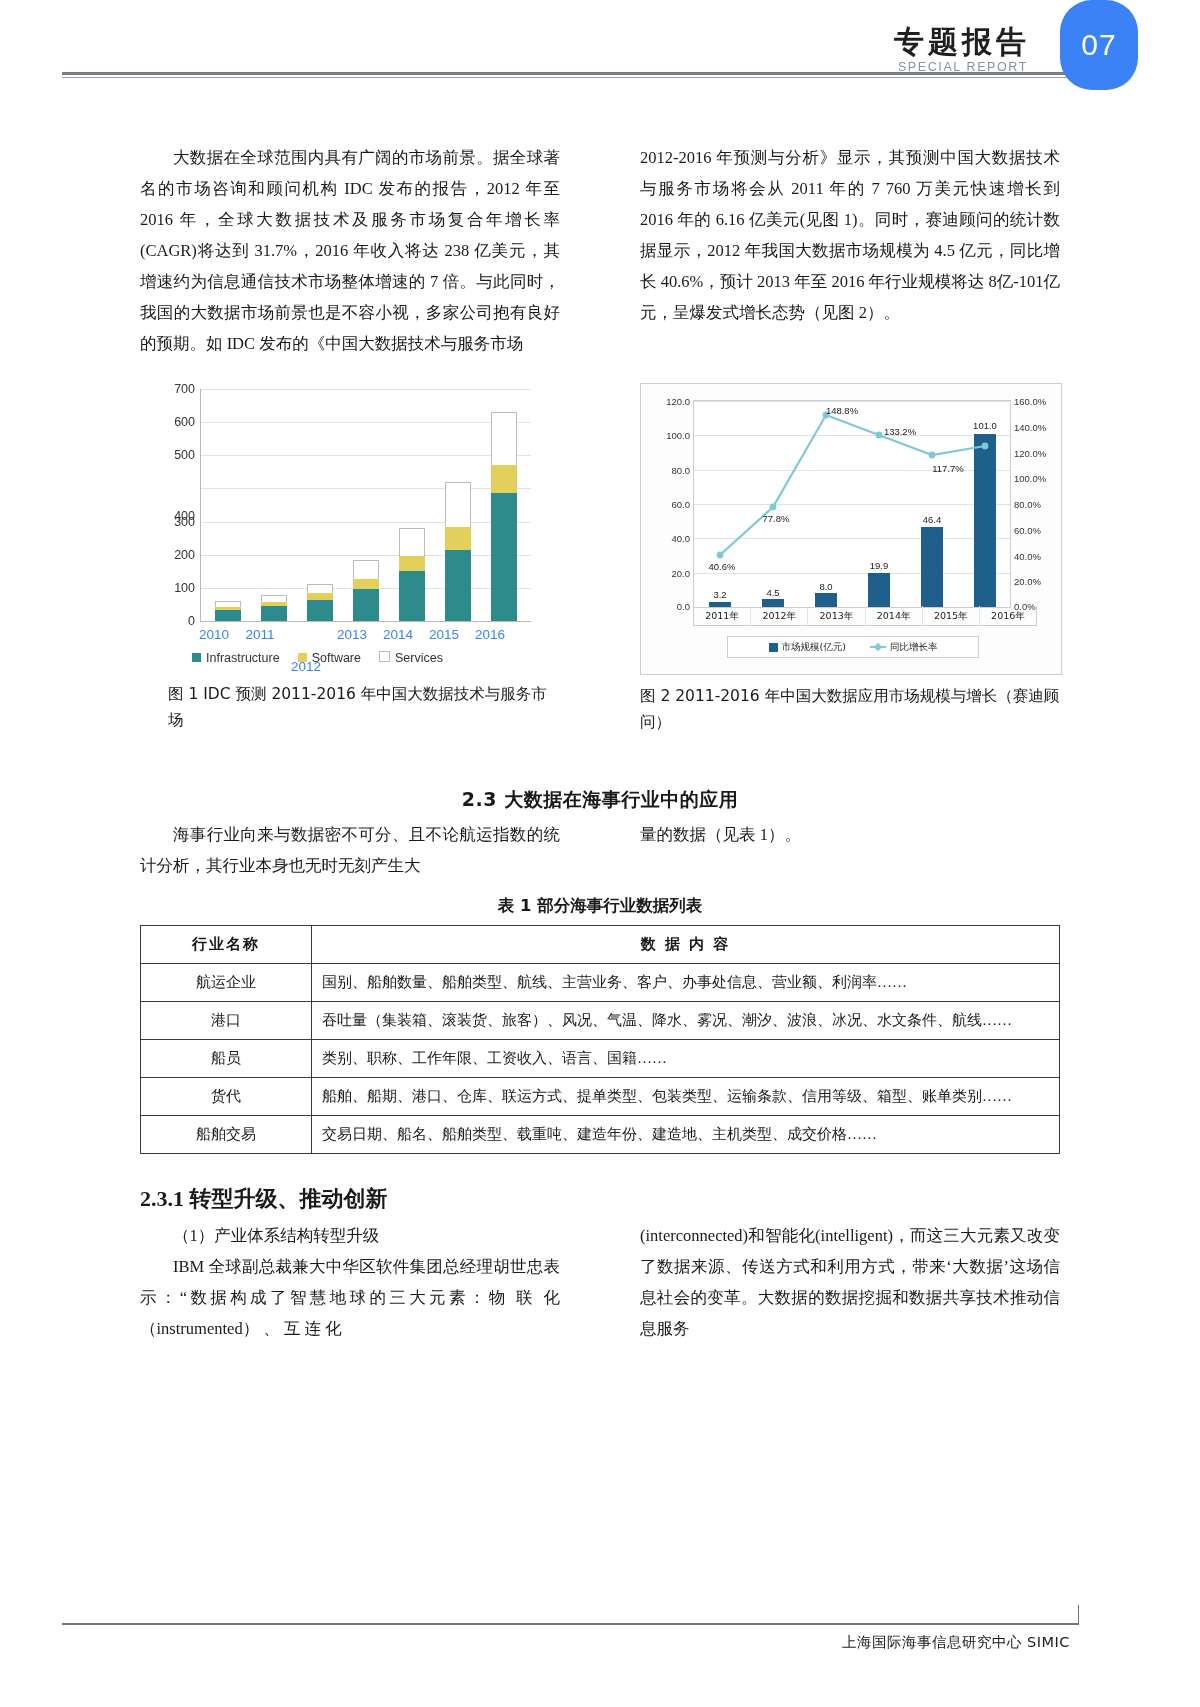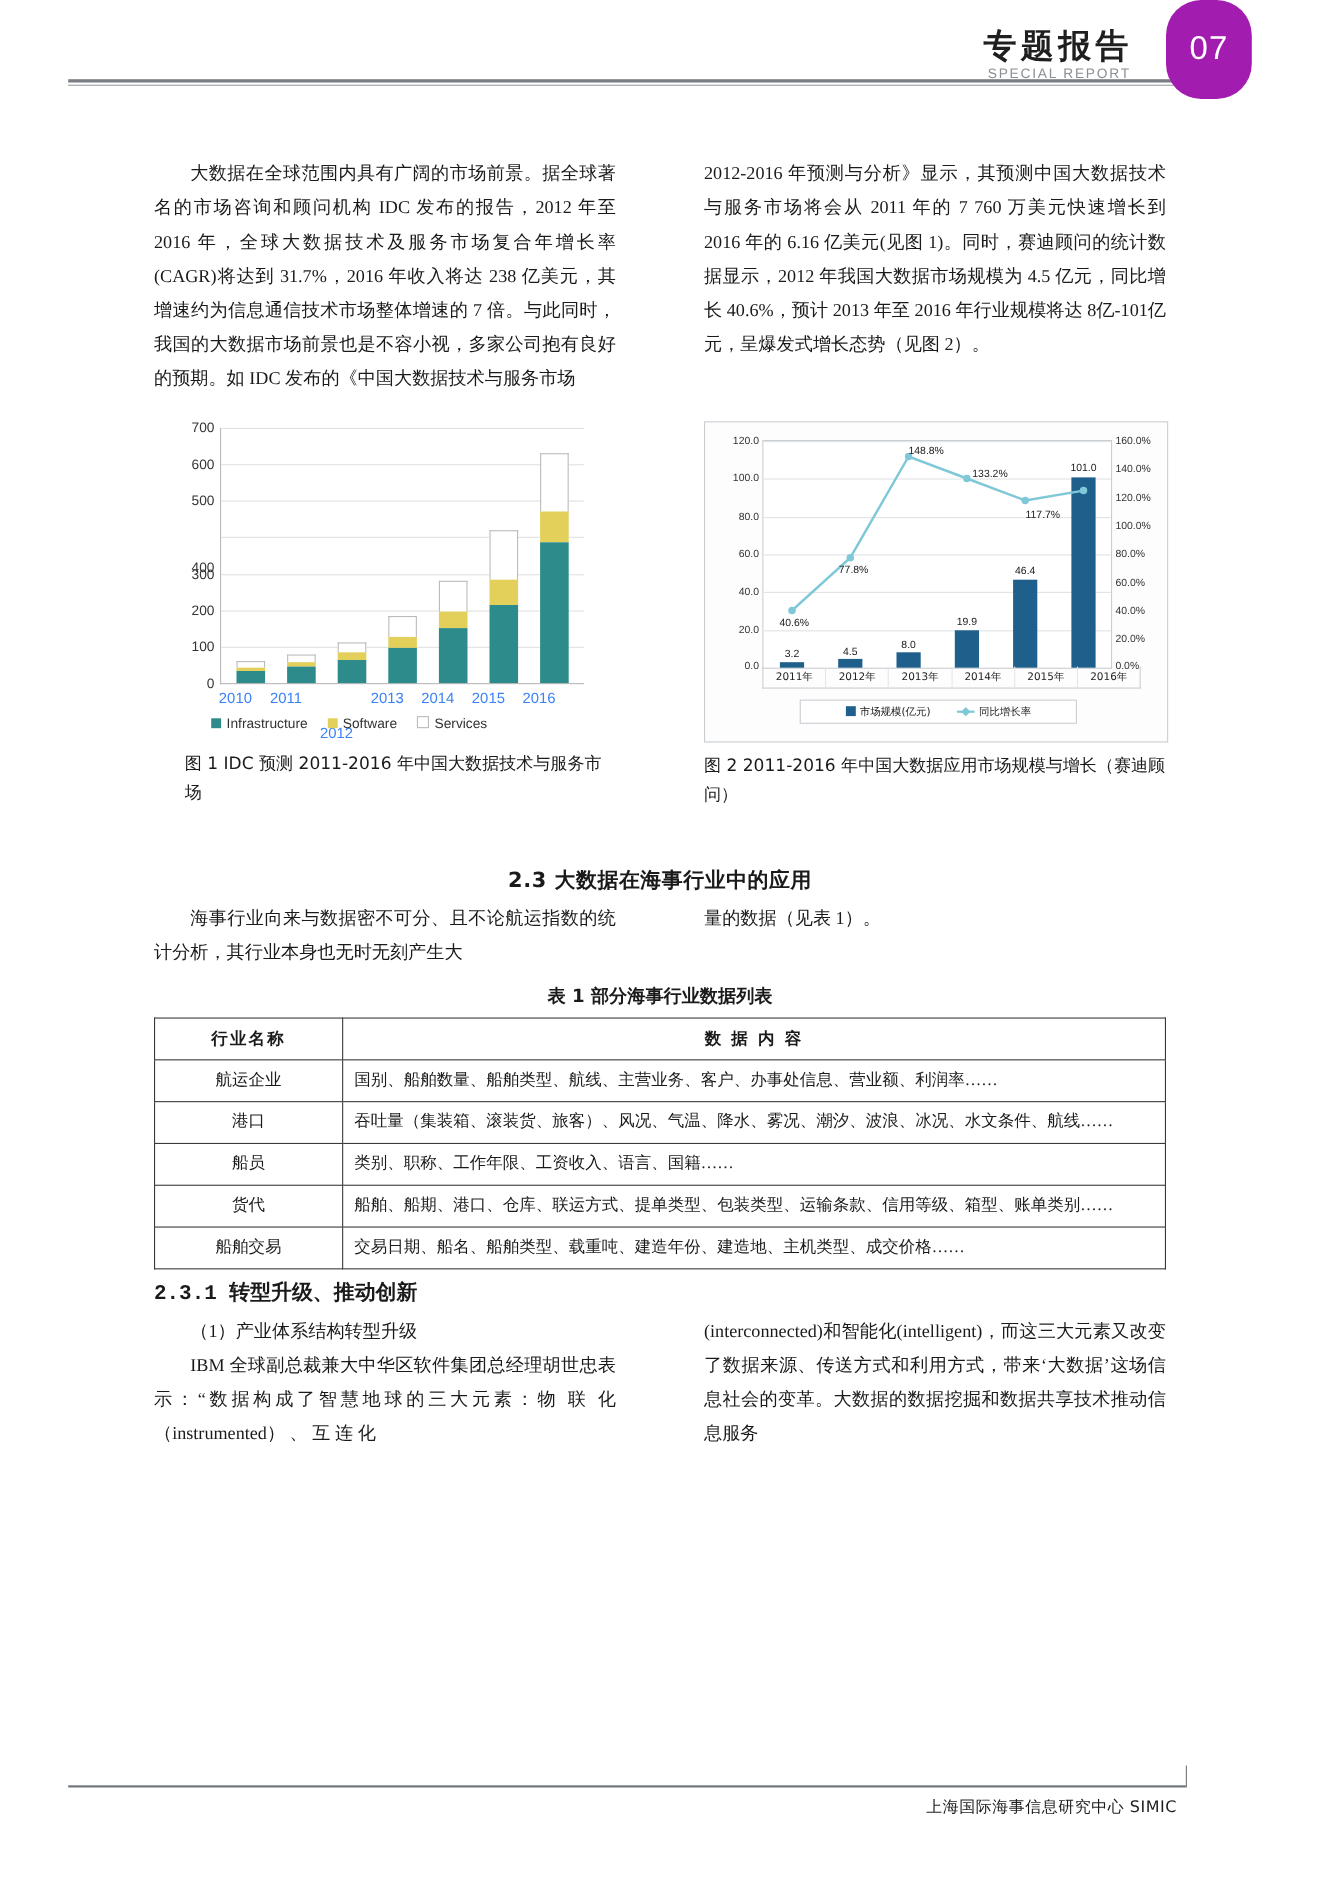--- a/index.html
+++ b/index.html
@@ -28,21 +28,21 @@
     font-family:"DejaVu Sans", sans-serif;
     font-weight:bold; font-size:30px; letter-spacing:4px; color:#1f1f1f;
   }
   .header-en {
     position:absolute; right:172px; top:60px;
     font-family:"Liberation Sans", sans-serif;
     font-size:12.5px; letter-spacing:1.6px; color:#8b9095;
   }
   .page-badge {
     position:absolute; right:62px; top:0; width:78px; height:90px;
-    background:#a21caf; color:#ffffff;
+    background:#3b82f6; color:#ffffff;
     font-family:"Liberation Sans", sans-serif;
     font-size:30px; letter-spacing:1px;
     display:flex; align-items:center; justify-content:center;border-radius:32px;
   }
   
   .sec-title {
     text-align:center; font-weight:bold; font-size:19px;
     font-family:"DejaVu Sans", sans-serif;
     letter-spacing:0.5px;
   }
@@ -148,22 +148,22 @@
   table.data th, table.data td {
     border:1px solid #3a3a3a; padding:5px 10px; vertical-align:top;
   }
   table.data th {
     text-align:center; font-weight:bold; letter-spacing:2px;
     font-family:"DejaVu Sans", sans-serif;
   }
   table.data td.name { width:150px; text-align:center; }
 
   .sub-head {
-    font-weight:bold; font-size:19px; margin:8px 0 6px;
-    font-family:Liberation Mono, monospace;
+    font-weight:bold; font-size:22px; margin:30px 0 6px;
+    font-family:Liberation Serif, serif;
   }
 
   
   .footer { position:absolute; left:0; bottom:44px; width:1188px; height:40px;margin-top:40px; }
   .footer-rule { position:absolute; left:62px; top:0; width:1016px; height:2px; background:#6f757b; }
   .footer-tick { position:absolute; left:1078px; top:-18px; width:1px; height:20px; background:#6f757b; }
   .footer-text {
     position:absolute; right:118px; top:10px;
     font-family:"DejaVu Sans", sans-serif; font-size:14.5px; color:#1a1a1a;
     letter-spacing:0.5px;

